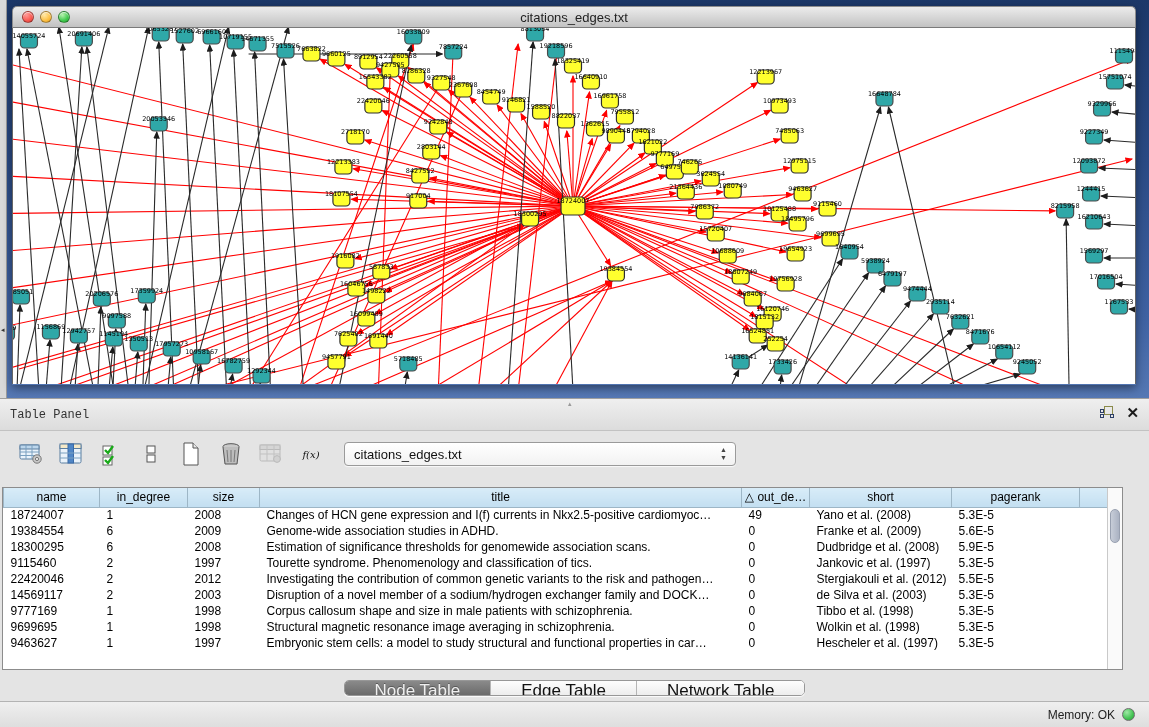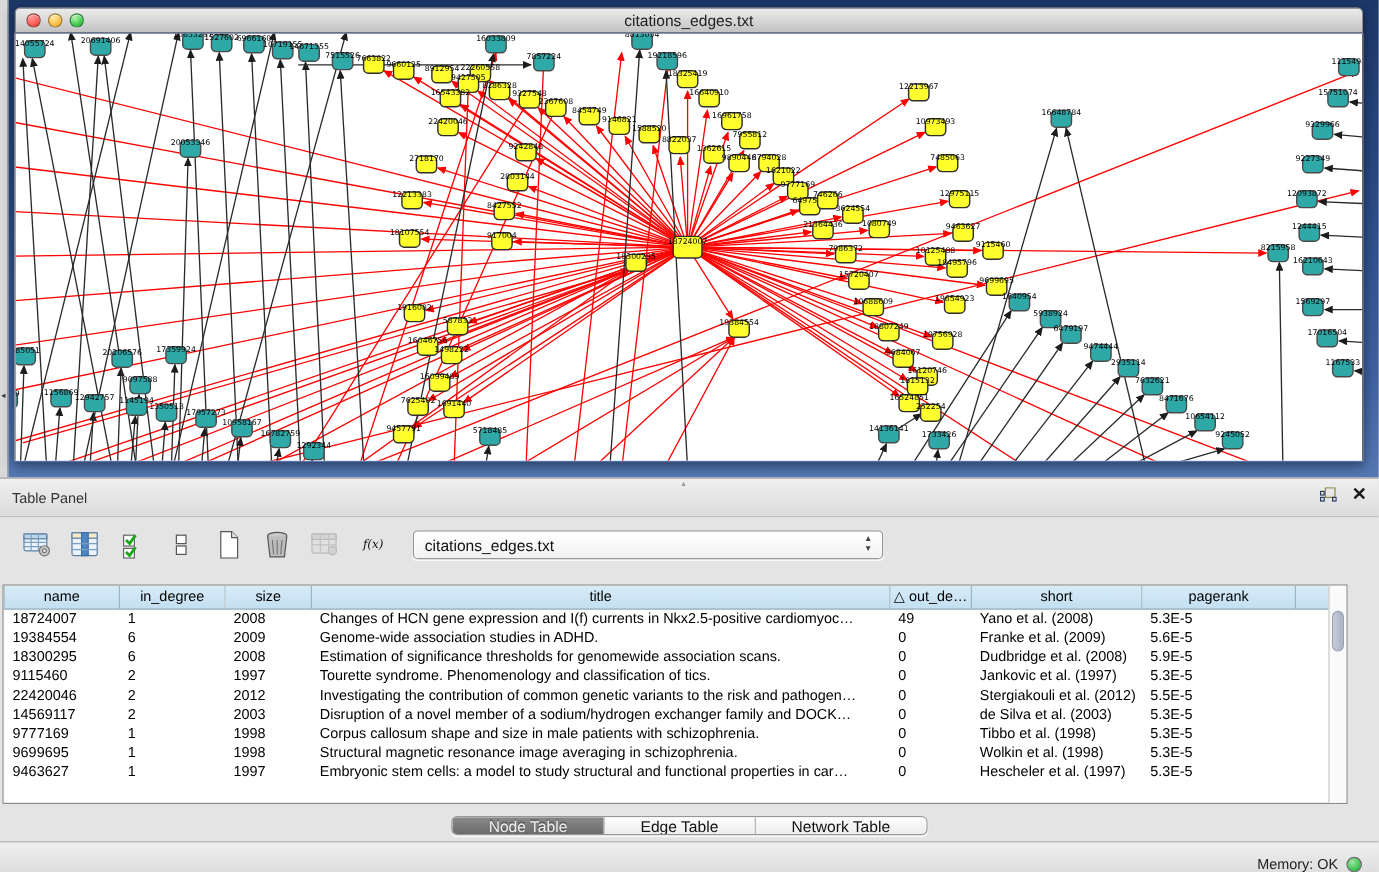--- a/index.html
+++ b/index.html
@@ -24,21 +24,21 @@
   .tl.red { background:radial-gradient(circle at 35% 30%, #ff9a96, #f95850 60%, #d83b33); }
   .tl.yellow { background:radial-gradient(circle at 35% 30%, #ffe9a8, #fdbf42 60%, #df9b22); }
   .tl.green { background:radial-gradient(circle at 35% 30%, #b6f2ae, #3fc94c 60%, #26a432); }
   .win-title { position:absolute; left:0; right:0; text-align:center; font-size:13px; color:#222; }
   .canvas { position:relative; width:100%; height:356px; background:#ffffff; border-left:1px solid #666; border-right:1px solid #666; overflow:hidden; }
   .canvas svg { display:block; width:100%; height:100%; }
 
   
   .table-panel { position:absolute; left:0; top:398px; width:1149px; height:329px; background:#e4e4e4; border-top:1px solid #9f9f9f; }
   .panel-header { height:32px; position:relative; background:linear-gradient(180deg,#efefef,#dcdcdc); border-bottom:1px solid #c2c2c2; }
-  .panel-title { position:absolute; left:10px; top:9px; font-size:12px; color:#333; }
+  .panel-title { position:absolute; left:10px; top:9px; font-size:12px; color:#333;font-family:Liberation Mono, monospace; }
   .panel-hdr-icons { position:absolute; right:10px; top:6px; display:flex; align-items:center; gap:12px; }
   .float-icon svg { display:block; }
   .close-x { font-size:15px; font-weight:bold; color:#1a1a1a; line-height:1; cursor:default; }
   .drag-nub { position:absolute; left:568px; top:2px; width:10px; height:5px; color:#9a9a9a; font-size:7px; line-height:5px; }
 
   .toolbar { height:46px; display:flex; align-items:center; padding-left:18px; gap:14px; }
   .tb-btn { width:26px; height:26px; display:flex; align-items:center; justify-content:center; background:transparent; border:none; }
   .fx { font-size:10px; font-style:italic; font-family:"DejaVu Serif", serif; color:#111; }
   .combo { margin-left:6px; width:392px; height:24px; background:linear-gradient(180deg,#ffffff,#f2f2f2);
     border:1px solid #9a9a9a; border-radius:4px; box-shadow:0 1px 1px rgba(255,255,255,.8), inset 0 1px 0 #fff;
@@ -51,28 +51,28 @@
     font-weight:normal; font-size:12px; text-align:center; overflow:hidden; white-space:nowrap; }
   table.data td { height:16px; padding:0 4px 0 7px; overflow:hidden; white-space:nowrap; border:none; }
   col.c0{width:96px} col.c1{width:88px} col.c2{width:72px} col.c3{width:482px}
   col.c4{width:68px} col.c5{width:142px} col.c6{width:128px} col.c7{width:30px}
   .vscroll { position:absolute; right:0; top:0; width:15px; height:181px; background:#fafafa; border-left:1px solid #c9c9c9; }
   .vthumb { position:absolute; left:2px; top:21px; width:10px; height:34px; border-radius:6px;
     background:linear-gradient(90deg,#c7cdd8,#aab2c2); border:1px solid #98a0b0; }
 
   .tabstrip { position:absolute; left:0; top:274px; width:1149px; height:29px; display:flex; justify-content:center; align-items:center; }
   .seg { display:flex; border:1px solid #979797; border-radius:5px; overflow:hidden; background:#fff; box-shadow:0 1px 1px rgba(255,255,255,.9); }
-  .seg button { min-width:94px; height:14px; border:none; font-size:13px; padding:0 30px;
+  .seg button { min-width:94px; height:14px; border:none; font-size:17px; padding:0 30px;
     background:linear-gradient(180deg,#fdfdfd,#ededed); color:#111; border-left:1px solid #b5b5b5; }
   .seg button:first-child { border-left:none; }
   .seg button.active { background:linear-gradient(180deg,#8a8a8a,#6b6b6b); color:#efefef; text-shadow:0 -1px 0 rgba(0,0,0,.3); }
 
   .statusbar { position:absolute; left:0; bottom:0; width:1149px; height:26px;
     background:linear-gradient(180deg,#efefef,#dedede); border-top:1px solid #b3b3b3;
-    display:flex; align-items:flex-end; justify-content:flex-end; padding-right:14px; gap:7px; }
+    display:flex; align-items:center; justify-content:flex-end; padding-right:14px; gap:7px; }
   .mem-label { font-size:12px; color:#222; }
   .mem-dot { width:13px; height:13px; border-radius:50%; border:1px solid #6d6d6d;
     background:radial-gradient(circle at 35% 30%, #9fe8a5, #43c353 60%, #2c9e3c); }
 </style>
 </head>
 <body>
 
 <div class="network-region">
   <div class="left-gutter">
     <div class="gutter-arrow">◂</div>

